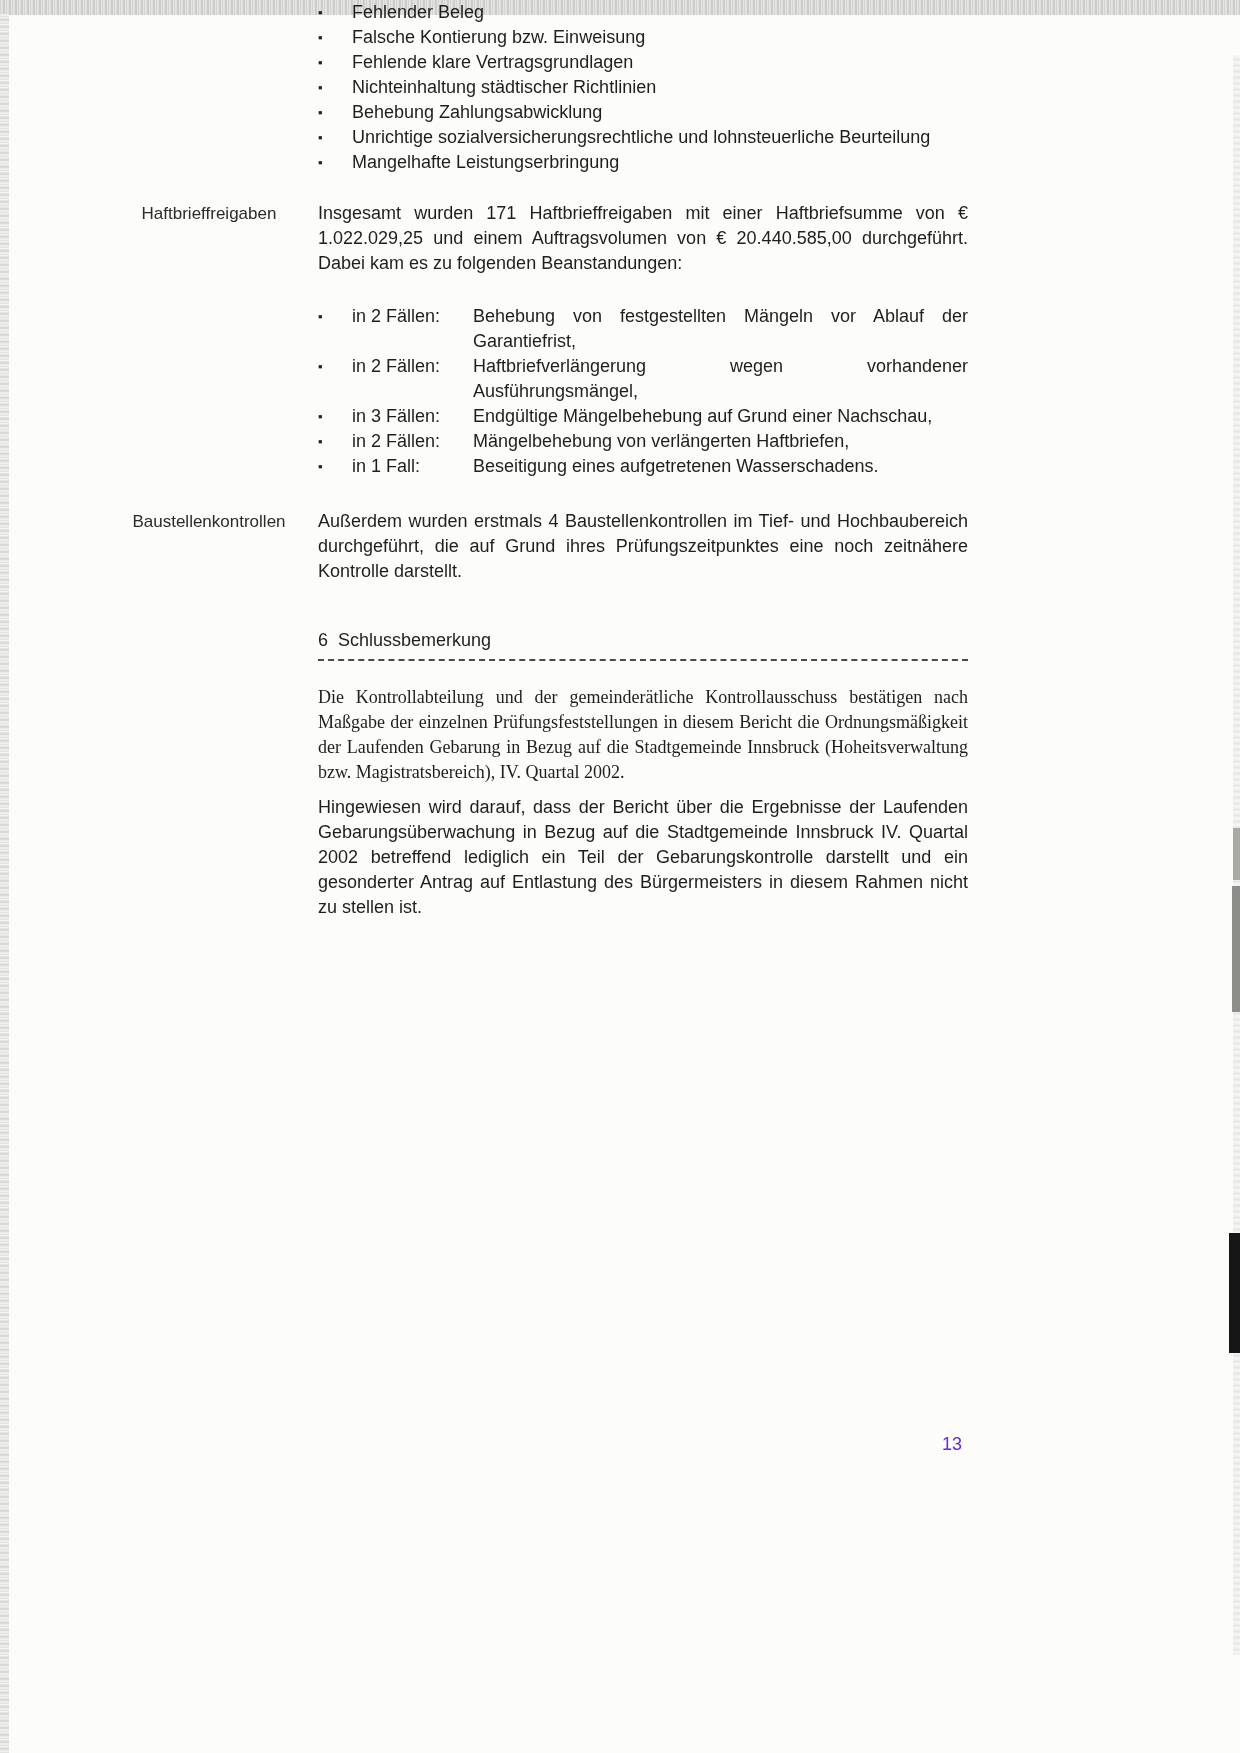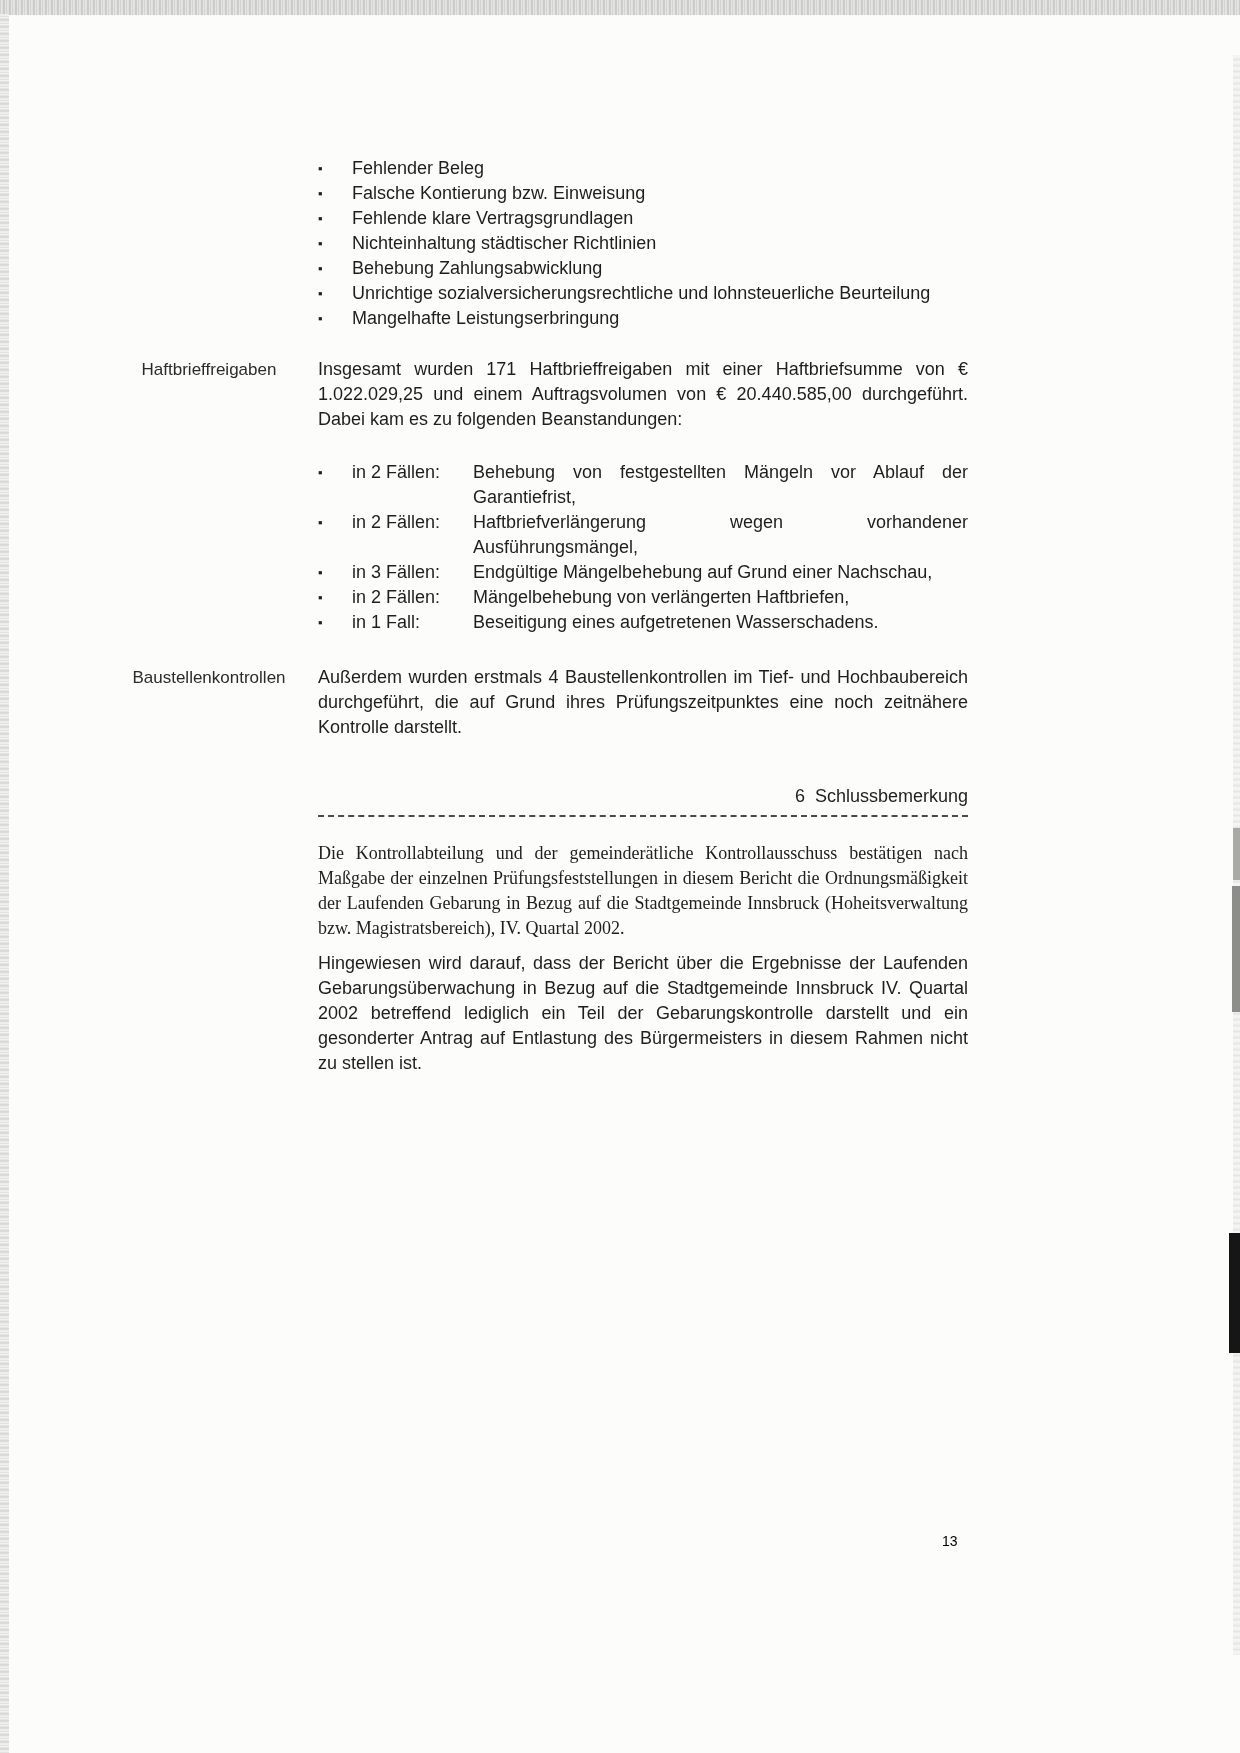--- a/index.html
+++ b/index.html
@@ -56,21 +56,20 @@
     top: 1233px; right: 0;
     width: 11px; height: 120px;
     background: #161616;
   }
 
   
   .content {
     position: absolute;
     top: 0; left: 0;
     width: 1240px;
-    padding-top: 156px;
     box-sizing: border-box;
     font-size: 18px;
     line-height: 25px;
   }
 
   .intro-list {
     margin: 0 0 0 318px;
     width: 650px;
   }
 
@@ -135,35 +134,34 @@
     text-align: justify;
   }
 
   .schluss {
     margin: 44px 0 0 318px;
     width: 650px;
   }
   .schluss-heading-line {
     border-bottom: 2px dashed #4a4a4a;
     padding-bottom: 6px;
-    text-align: right;
   }
   .schluss-heading {
     white-space: pre;
     color: #1e1e1e;
   }
   .schluss-p1 { margin-top: 24px; text-align: justify; font-family: Liberation Serif, serif; }
   .schluss-p2 { margin-top: 10px; text-align: justify; }
 
   .page-number {
     position: absolute;
     left: 942px;
-    top: 1533px;
-    font-size: 14px;
-    color: #000000;
+    top: 1434px;
+    font-size: 18px;
+    color: #6d28d9;
   }
 </style>
 </head>
 <body>
 
 <div class="scan-top"></div>
 <div class="scan-left"></div>
 <div class="scan-right-faint"></div>
 <div class="scan-right-gray1"></div>
 <div class="scan-right-gray2"></div>

